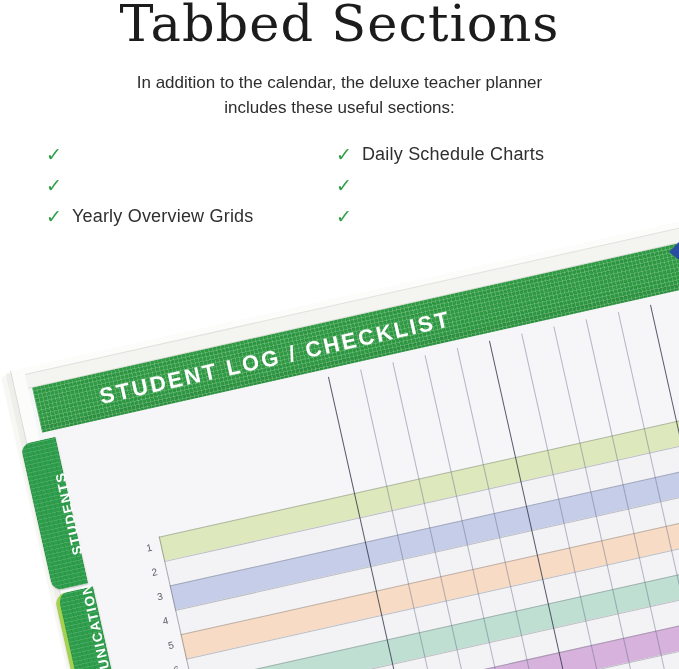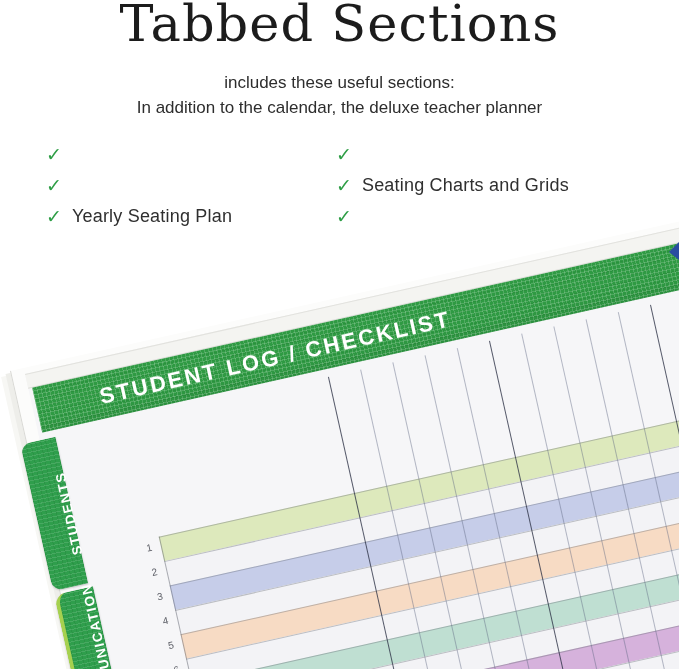--- a/index.html
+++ b/index.html
@@ -85,43 +85,43 @@
   .corner-blue{
     position:absolute;right:0;top:242px;width:10px;height:18px;
     background:#2a4da1;clip-path:polygon(100% 0,100% 100%,0 55%);
   }
 </style>
 </head>
 <body>
 
 <div class="title">Tabbed Sections</div>
 <div class="subtitle">
+  <div>In addition to the calendar, the deluxe teacher planner</div>
   <div>includes these useful sections:</div>
-  <div>In addition to the calendar, the deluxe teacher planner</div>
 </div>
 
 <div class="features col-left">
   <div class="feature-item">
     <span class="check">✓</span>
   </div>
   <div class="feature-item">
     <span class="check">✓</span>
   </div>
   <div class="feature-item">
     <span class="check">✓</span>
-    <span class="feature-label">Yearly Seating Plan</span>
+    <span class="feature-label">Yearly Overview Grids</span>
   </div>
 </div>
 <div class="features col-right">
   <div class="feature-item">
     <span class="check">✓</span>
+    <span class="feature-label">Daily Schedule Charts</span>
   </div>
   <div class="feature-item">
     <span class="check">✓</span>
-    <span class="feature-label">Seating Charts and Grids</span>
   </div>
   <div class="feature-item">
     <span class="check">✓</span>
   </div>
 </div>
 
 <div class="photo">
   <div class="stack"></div>
   <div class="page">
     <div class="cover-strip"></div>

